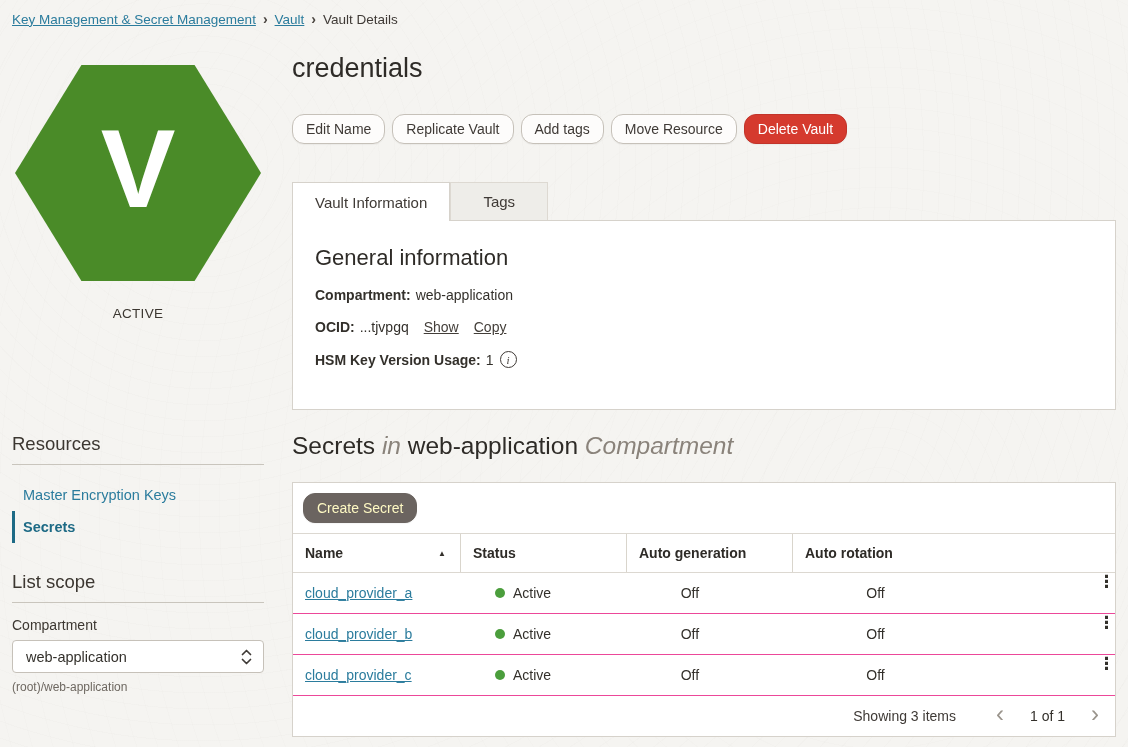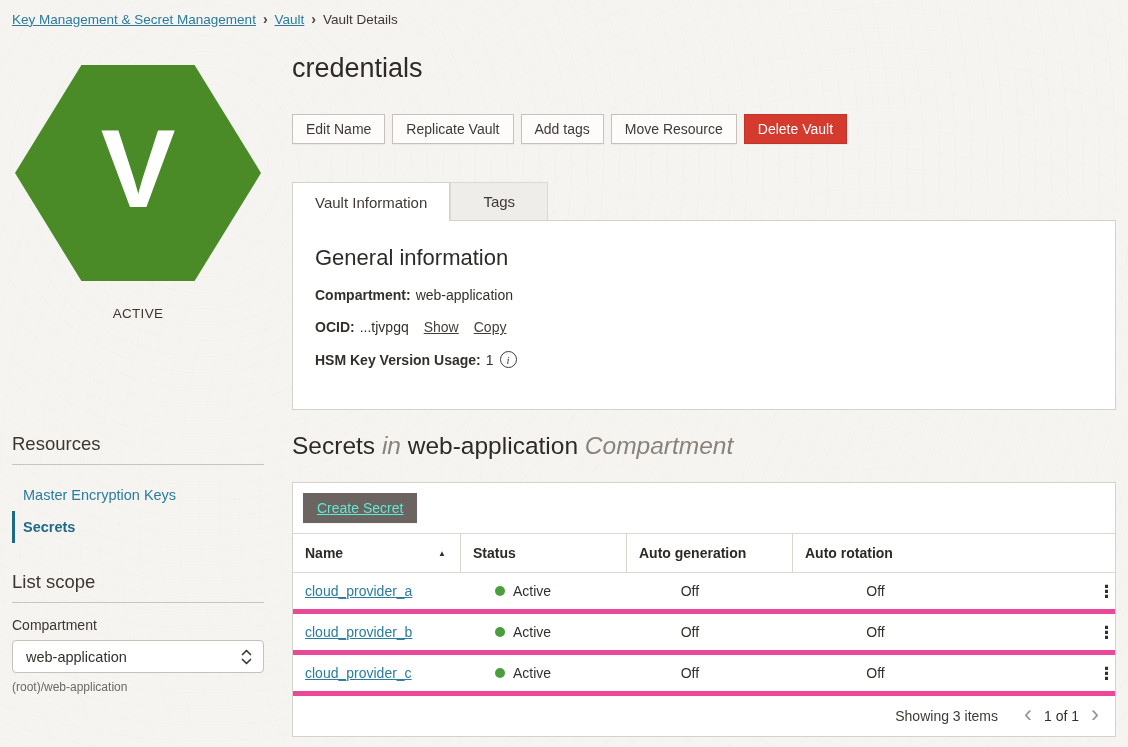--- a/index.html
+++ b/index.html
@@ -54,25 +54,25 @@
     padding: 0 10px 0 13px; font-size: 14.5px; color: #33302b; cursor: pointer;
   }
   .compartment-path { margin-top: 7px; font-size: 12px; color: #6e6861; }
 
   
   .page-title { margin-top: 16px; font-size: 27px; font-weight: 400; color: #2e2b27; }
 
   .actions { margin-top: 30px; display: flex; gap: 7px; }
   .btn {
     height: 30px; padding: 0 13px; font-size: 14px; font-family: inherit;
-    color: #3f3a36; background: #fdfcfb; border: 1px solid #c6c1b9; border-radius: 0;
+    color: #3f3a36; background: #fdfcfb; border: 1px solid #c6c1b9; border-radius: 12px;
     cursor: pointer; box-shadow: 0 1px 1px rgba(0,0,0,0.04);
   }
   .btn-danger { background: #d53a2e; border-color: #c2342a; color: #ffffff; }
-  .btn-dark { background: #6b6460; border-color: #6b6460; color: #5eead4; text-decoration: underline; }
+  .btn-dark { background: #6b6460; border-color: #6b6460; color: #fef9c3; }
 
   .tabs { margin-top: 38px; display: flex; align-items: flex-end; }
   .tab {
     height: 38px; padding: 0 22px; font-size: 15px; display: flex; align-items: center;
     cursor: pointer; color: #3f3a36;
   }
   .tab.active {
     background: #ffffff; border: 1px solid #d6d2cb; border-bottom: none;
     position: relative; z-index: 2; margin-bottom: -1px; height: 39px; min-width: 150px; justify-content: center; text-align: center;
   }
@@ -108,30 +108,30 @@
   }
   .th { padding-left: 12px; height: 100%; display: flex; align-items: center; }
   .th.sep { border-right: 1px solid #d9d5cc; justify-content: space-between; }
   .col-name { width: 168px; justify-content: space-between; padding-right: 14px; }
   .col-status { width: 166px; }
   .col-gen { width: 166px; }
   .col-rot { width: 237px; }
   .col-actions { flex: 1; }
   .sort-arrow { font-size: 8px; color: #33302b; }
 
-  .trow { display: flex; height: 41px; align-items: center; border-bottom: 5px solid #ec4899; font-size: 14px; gap: 48px; }
+  .trow { display: flex; height: 41px; border-bottom: 1px solid #ec4899; font-size: 14px; gap: 48px; }
   .td { padding-left: 12px; display: flex; align-items: center; }
   .cell-link { color: #2b7c9d; text-decoration: underline; cursor: pointer; }
   .status-dot { width: 10px; height: 10px; border-radius: 50%; background: #4b9e3c; margin-right: 8px; flex-shrink: 0; }
   .kebab-cell { flex: 1; display: flex; justify-content: center; }
   .kebab { font-size: 17px; font-weight: 700; color: #33302b; cursor: pointer; line-height: 1; letter-spacing: 0; }
 
   .pagination {
     height: 40px; display: flex; align-items: center; justify-content: flex-end;
-    padding-right: 14px; font-size: 14px; color: #3f3a36; gap: 10px;
+    padding-right: 14px; font-size: 14px; color: #3f3a36; gap: 24px;
   }
   .page-summary { margin-right: 14px; }
   .page-chevron { color: #9a948c; font-size: 24px; line-height: 1; font-weight: 400; cursor: pointer; padding: 0 2px; transform: translateY(-2px); }
   .page-indicator { color: #33302b; }
 </style>
 </head>
 <body>
 
 <div class="breadcrumb">
   <a>Key Management &amp; Secret Management</a>

